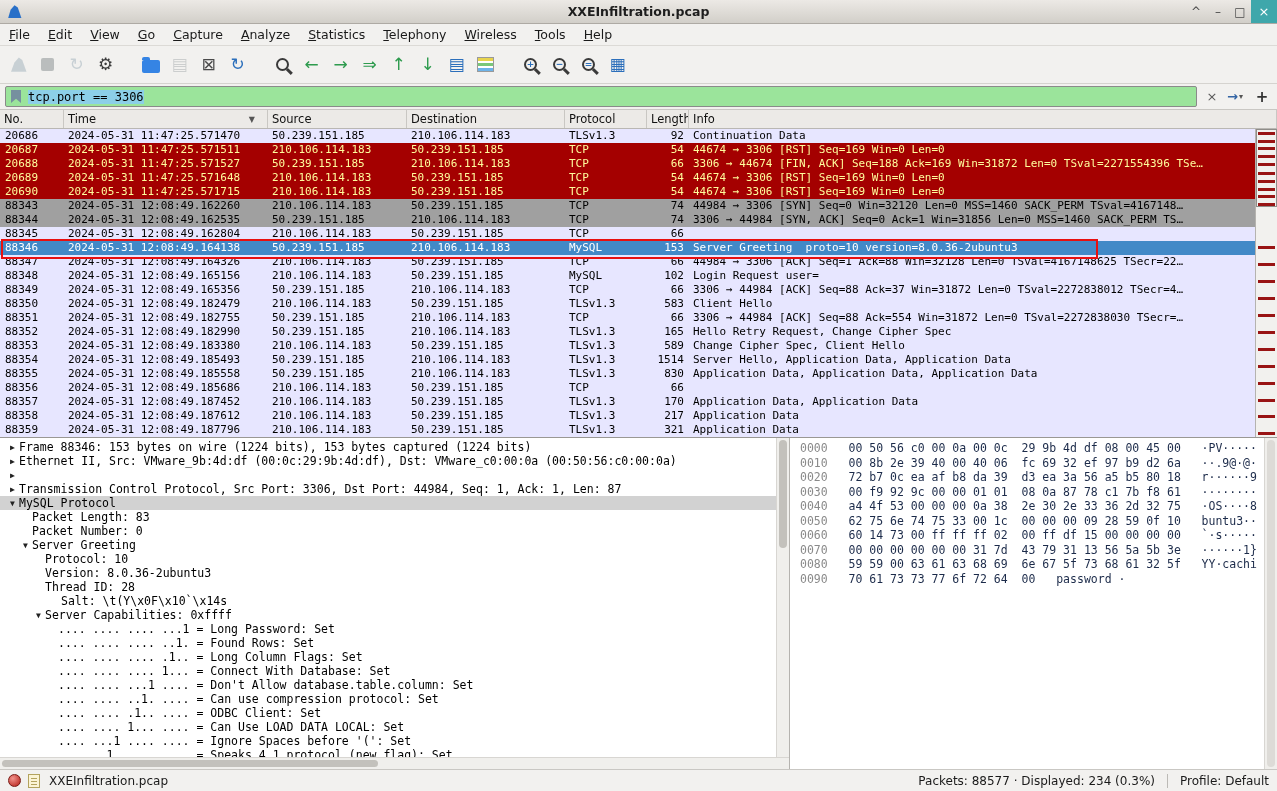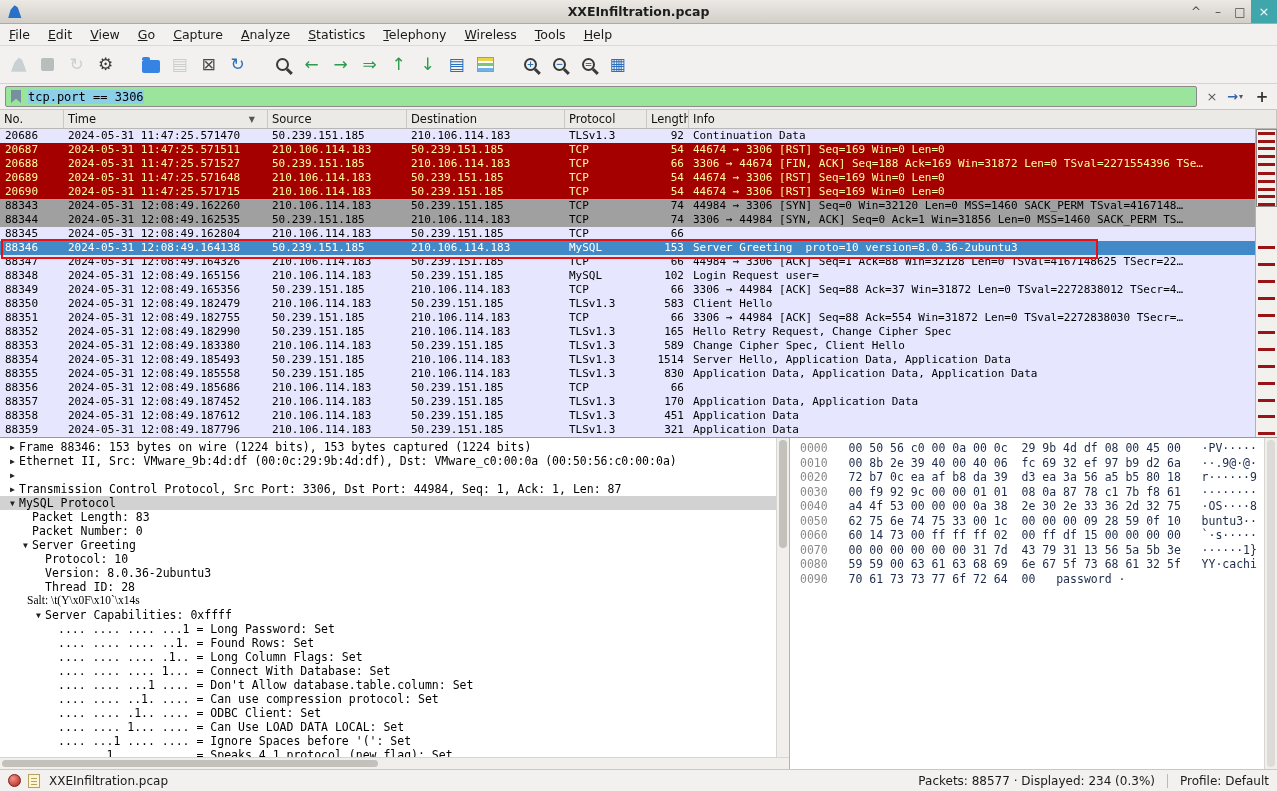--- a/index.html
+++ b/index.html
@@ -405,21 +405,21 @@
             <span class="cell c4">TLSv1.3</span>
             <span class="cell c5">170</span>
             <span class="cell c6">Application Data, Application Data</span>
           </div>
           <div class="packet-row row-tcp">
             <span class="cell c0">88358</span>
             <span class="cell c1">2024-05-31 12:08:49.187612</span>
             <span class="cell c2">210.106.114.183</span>
             <span class="cell c3">50.239.151.185</span>
             <span class="cell c4">TLSv1.3</span>
-            <span class="cell c5">451</span>
+            <span class="cell c5">217</span>
             <span class="cell c6">Application Data</span>
           </div>
           <div class="packet-row row-tcp">
             <span class="cell c0">88359</span>
             <span class="cell c1">2024-05-31 12:08:49.187796</span>
             <span class="cell c2">210.106.114.183</span>
             <span class="cell c3">50.239.151.185</span>
             <span class="cell c4">TLSv1.3</span>
             <span class="cell c5">321</span>
             <span class="cell c6">Application Data</span>
@@ -460,21 +460,21 @@
           <div class="detail-line" style="padding-left: 6px;"><span class="expander">▶</span><span class="dtext">Ethernet II, Src: VMware_9b:4d:df (00:0c:29:9b:4d:df), Dst: VMware_c0:00:0a (00:50:56:c0:00:0a)</span></div>
           <div class="detail-line" style="padding-left: 6px;"><span class="expander">▶</span></div>
           <div class="detail-line" style="padding-left: 6px;"><span class="expander">▶</span><span class="dtext">Transmission Control Protocol, Src Port: 3306, Dst Port: 44984, Seq: 1, Ack: 1, Len: 87</span></div>
           <div class="detail-line dsel" style="padding-left: 6px;"><span class="expander">▼</span><span class="dtext">MySQL Protocol</span></div>
           <div class="detail-line" style="padding-left: 19px;"><span class="expander"></span><span class="dtext">Packet Length: 83</span></div>
           <div class="detail-line" style="padding-left: 19px;"><span class="expander"></span><span class="dtext">Packet Number: 0</span></div>
           <div class="detail-line" style="padding-left: 19px;"><span class="expander">▼</span><span class="dtext">Server Greeting</span></div>
           <div class="detail-line" style="padding-left: 32px;"><span class="expander"></span><span class="dtext">Protocol: 10</span></div>
           <div class="detail-line" style="padding-left: 32px;"><span class="expander"></span><span class="dtext">Version: 8.0.36-2ubuntu3</span></div>
           <div class="detail-line" style="padding-left: 32px;"><span class="expander"></span><span class="dtext">Thread ID: 28</span></div>
-          <div class="detail-line" style="padding-left: 14px; font-family: Liberation Serif, serif;"><span class="expander"></span><span class="dtext">Salt: \t(Y\x0F\x10`\x14s</span></div>
+          <div class="detail-line" style="padding-left: 48px;"><span class="expander"></span><span class="dtext">Salt: \t(Y\x0F\x10`\x14s</span></div>
           <div class="detail-line" style="padding-left: 32px;"><span class="expander">▼</span><span class="dtext">Server Capabilities: 0xffff</span></div>
           <div class="detail-line" style="padding-left: 45px;"><span class="expander"></span><span class="dtext">.... .... .... ...1 = Long Password: Set</span></div>
           <div class="detail-line" style="padding-left: 45px;"><span class="expander"></span><span class="dtext">.... .... .... ..1. = Found Rows: Set</span></div>
           <div class="detail-line" style="padding-left: 45px;"><span class="expander"></span><span class="dtext">.... .... .... .1.. = Long Column Flags: Set</span></div>
           <div class="detail-line" style="padding-left: 45px;"><span class="expander"></span><span class="dtext">.... .... .... 1... = Connect With Database: Set</span></div>
           <div class="detail-line" style="padding-left: 45px;"><span class="expander"></span><span class="dtext">.... .... ...1 .... = Don't Allow database.table.column: Set</span></div>
           <div class="detail-line" style="padding-left: 45px;"><span class="expander"></span><span class="dtext">.... .... ..1. .... = Can use compression protocol: Set</span></div>
           <div class="detail-line" style="padding-left: 45px;"><span class="expander"></span><span class="dtext">.... .... .1.. .... = ODBC Client: Set</span></div>
           <div class="detail-line" style="padding-left: 45px;"><span class="expander"></span><span class="dtext">.... .... 1... .... = Can Use LOAD DATA LOCAL: Set</span></div>
           <div class="detail-line" style="padding-left: 45px;"><span class="expander"></span><span class="dtext">.... ...1 .... .... = Ignore Spaces before '(': Set</span></div>

